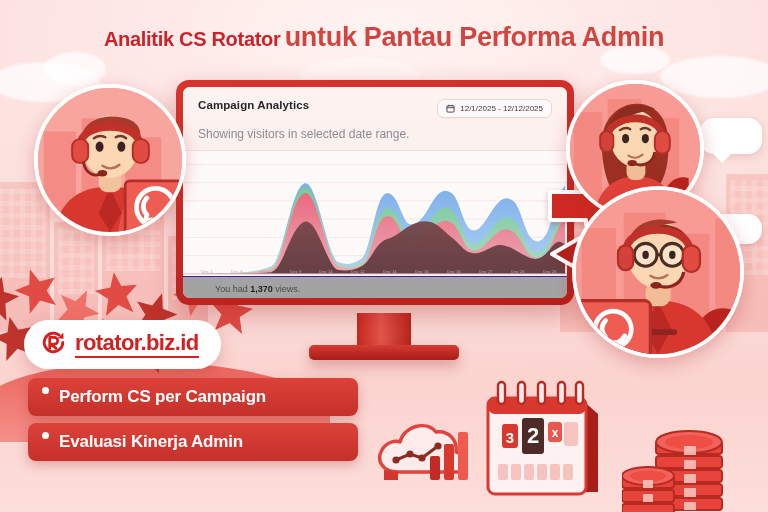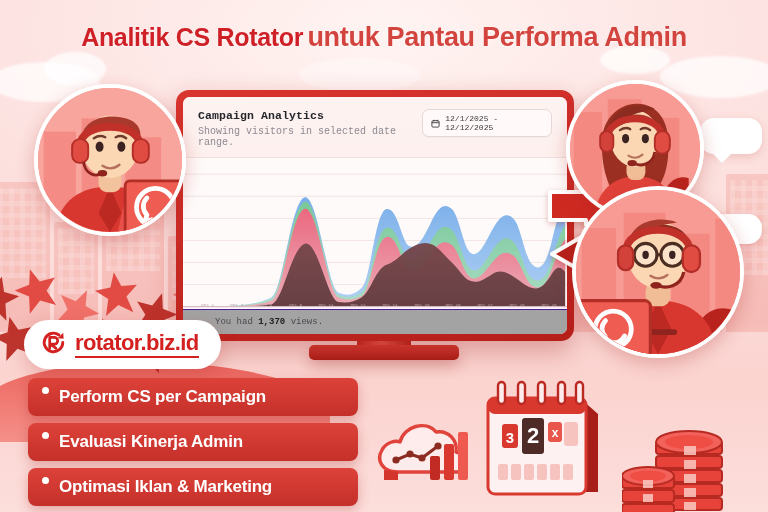--- a/index.html
+++ b/index.html
@@ -53,30 +53,29 @@
     background:linear-gradient(180deg,#e9534b,#f3837c); border-radius:60% 70% 0 0 / 60px 70px 0 0;
     opacity:.85;
   }
 
   
   .headline {
     position:absolute; top:22px; left:0; right:0; text-align:center;
     font-weight:bold; letter-spacing:-.3px; white-space:nowrap;
     text-shadow:0 1px 2px rgba(255,255,255,.8);
   }
-  .headline .strong { font-size:25px; color:#cf2027; }
+  .headline .strong { font-size:20px; color:#cf2027; }
   .headline .rest   { font-size:27px; color:#d4443f; }
 
   
   .monitor {
-    position:absolute; left:176px; top:90px; width:398px; height:251px;
+    position:absolute; left:176px; top:80px; width:398px; height:225px;
     background:linear-gradient(170deg,#d9342e,#b51f1a);
     border-radius:13px; padding:7px;
     box-shadow:0 10px 26px rgba(160,30,25,.34);
-    font-family:Liberation Mono, monospace;
   }
   .screen {
     width:100%; height:100%; background:#fdf4f2; border-radius:7px;
     overflow:hidden; display:flex; flex-direction:column;
     box-shadow:inset 0 0 0 1px rgba(0,0,0,.05);
   }
   .stand-neck {
     position:absolute; left:50%; transform:translateX(-50%); top:313px;
     width:54px; height:34px;
     background:linear-gradient(90deg,#c5291f,#e4564c 45%,#b7241c);
@@ -89,21 +88,21 @@
   }
 
   
   .card-head {
     padding:12px 15px 9px 15px;
     display:flex; align-items:flex-start; justify-content:space-between;
     background:linear-gradient(180deg,#fdf3f1,#fdf0ee);
     border-bottom:1px solid #f0e0dd;
   }
   .card-title { font-size:11.5px; font-weight:bold; color:#25262b; letter-spacing:.1px; }
-  .card-sub   { font-size:10px; color:#8d8a92; margin-top:4px; }
+  .card-sub   { font-size:12px; color:#8d8a92; margin-top:16px; }
   .date-pill {
     display:flex; align-items:center; gap:5px;
     border:1px solid #e5d8d6; background:#fffaf9;
     border-radius:7px; padding:4px 8px; font-size:8px; color:#3b3a40;
     box-shadow:0 1px 1px rgba(0,0,0,.03);
   }
   .date-pill svg { display:block; }
 
   
   .plot-wrap { flex:1; position:relative; background:#fffafa; }
@@ -489,24 +488,20 @@
 
   <div class="pills">
     <div class="pill">
       <span class="dot"></span>
       <span>Perform CS per Campaign</span>
     </div>
     <div class="pill">
       <span class="dot"></span>
       <span>Evaluasi Kinerja Admin</span>
     </div>
-    <div class="pill">
-      <span class="dot"></span>
-      <span>Optimasi Iklan &amp; Marketing</span>
-    </div>
   </div>
 
   <div class="icons">
 
     <div class="ic ic-cloud">
       <svg width="108" height="84" viewBox="0 0 108 84">
         <path d="M26,64 C10,64 4,52 10,42 C14,34 24,32 28,34 C32,18 54,12 64,24 C76,22 86,32 84,44 C94,46 98,58 90,64 Z" fill="#fdeceb" stroke="#e0433b" stroke-width="3.4" stroke-linejoin="round"></path>
         <path d="M12,62 L12,72 L26,72 L26,64 Z" fill="#d3352d"></path>
         <g stroke="#8c2b20" stroke-width="3" fill="none">
           <path d="M24,52 L38,46 L50,50 L66,38"></path>

